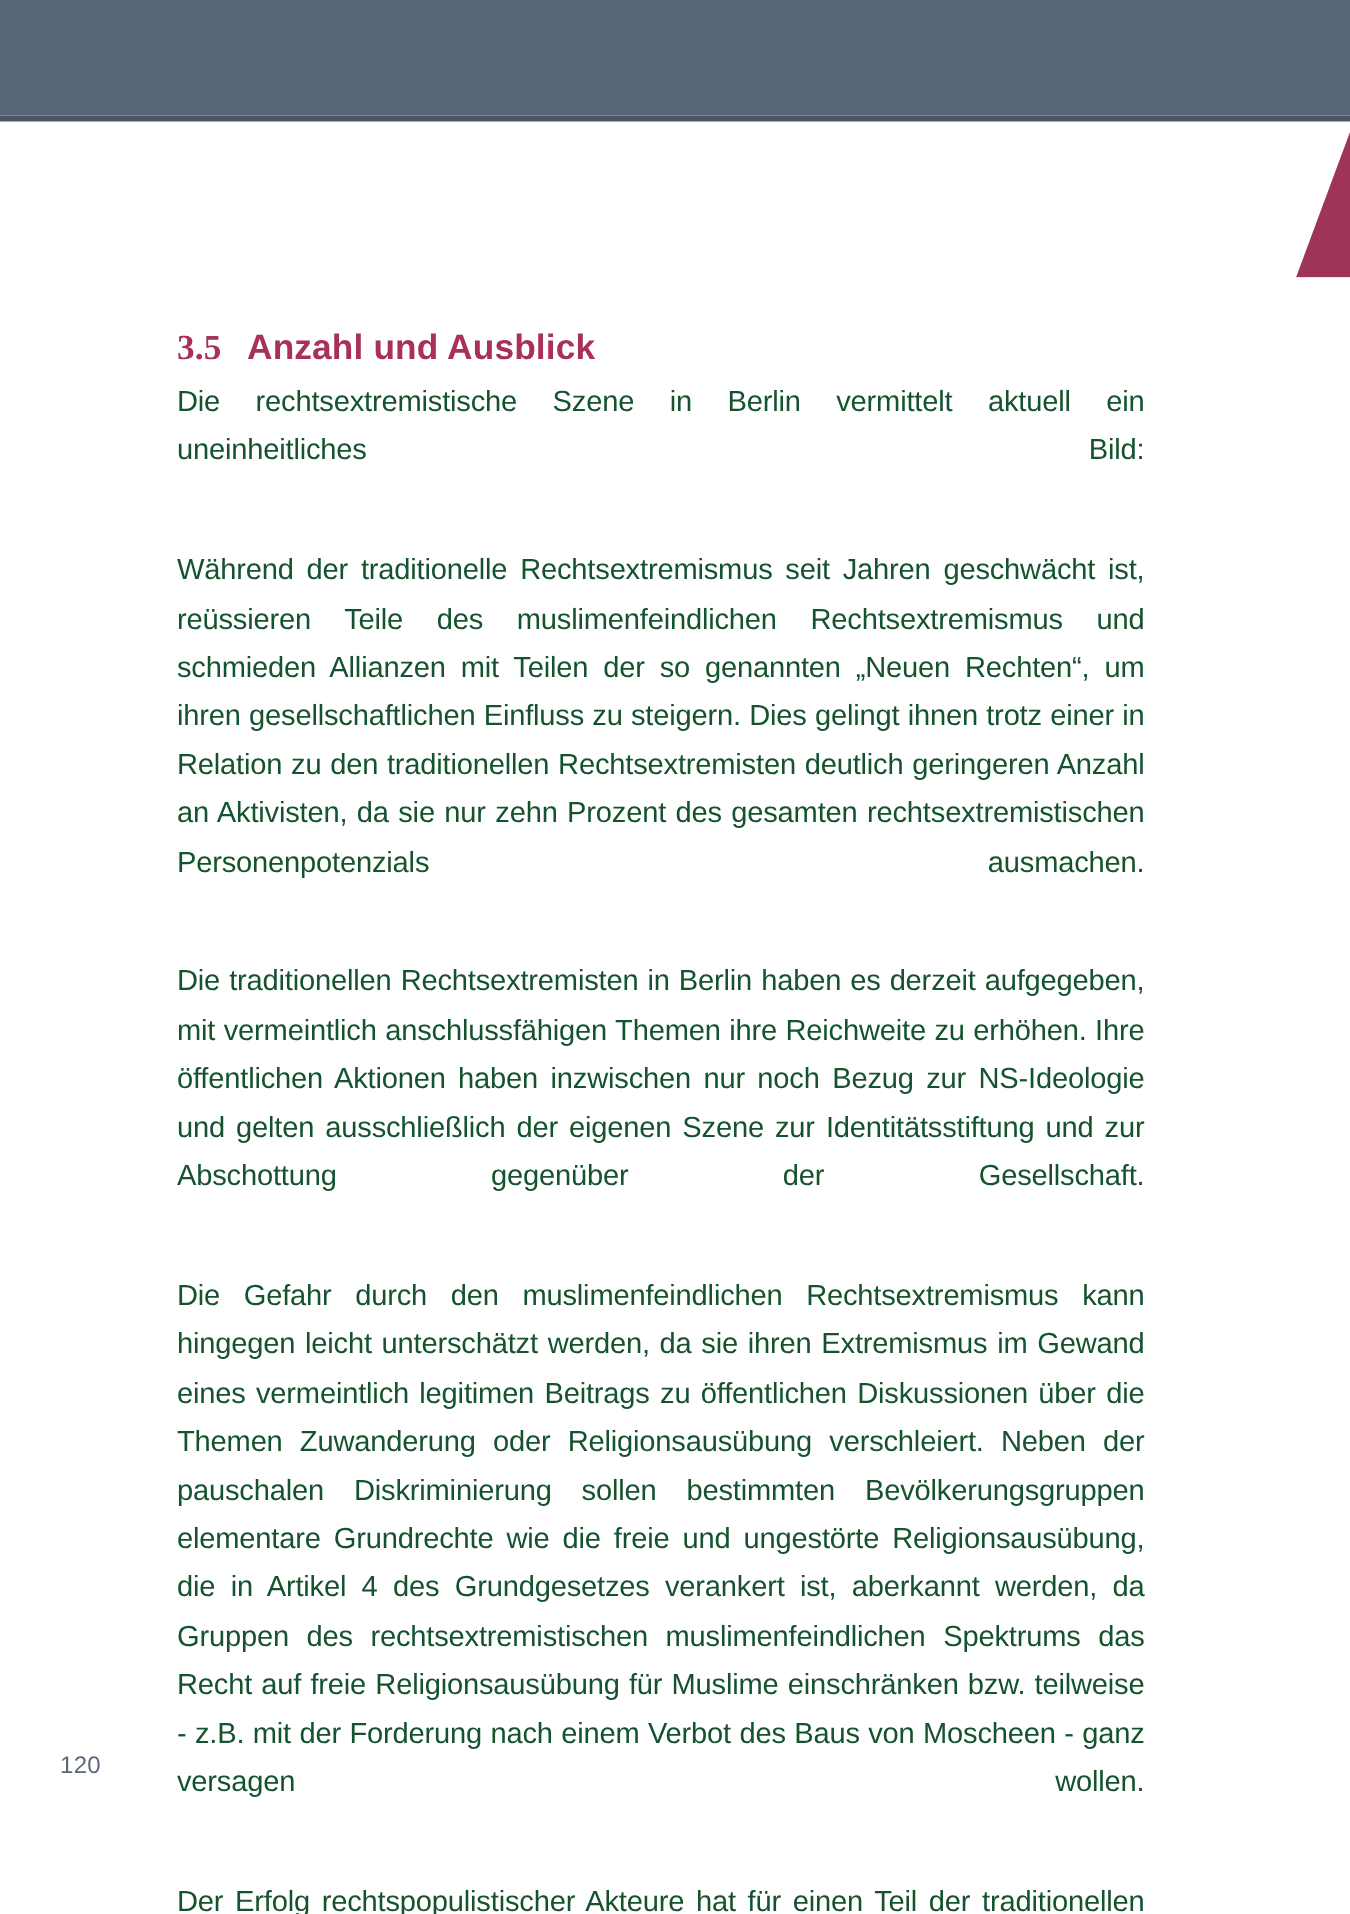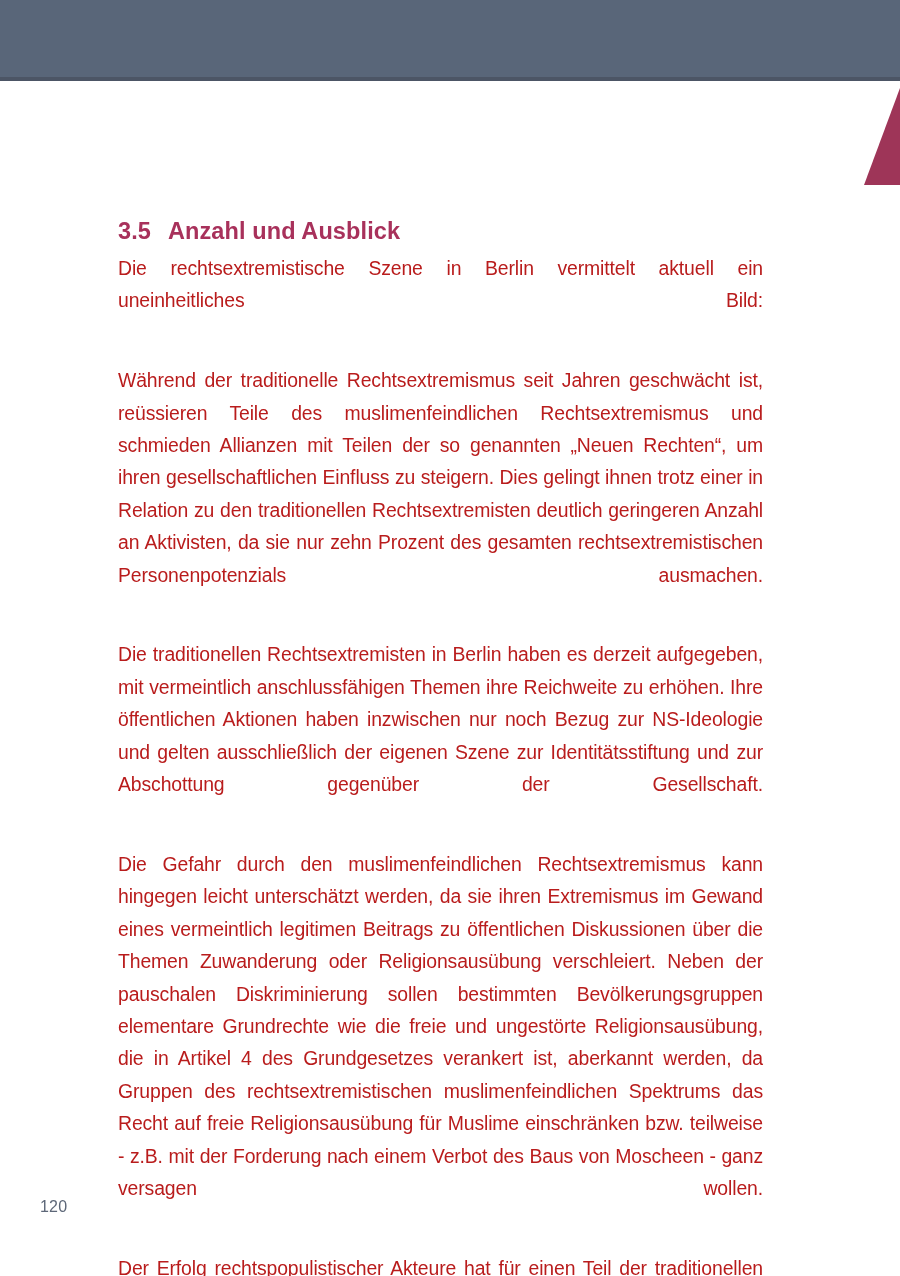--- a/index.html
+++ b/index.html
@@ -63,35 +63,36 @@
     left: 0;
     width: 645px;
     font-size: 23.5px;
     font-weight: bold;
     color: #a8315b;
     letter-spacing: 0.1px;
     white-space: nowrap;
   }
   .section-heading .num {
     margin-right: 17px;
+    font-family: Liberation Serif, serif;
   }
 
   .body-copy {
     position: absolute;
     top: 252px;
     left: 0;
     width: 645px;
   }
 
   .body-copy p {
     margin: 0 0 15px 0;
     padding: 0;
     font-size: 19.4px;
     line-height: 32.4px;
-    color: #b91c1c;
+    color: #14532d;
     text-align: justify;
     text-justify: inter-word;
     letter-spacing: -0.12px;
     word-spacing: -0.2px;
     -webkit-hyphens: none;
     hyphens: none;
   }
   
   .body-copy p:after {
     content: "";
@@ -99,21 +100,21 @@
     width: 100%;
   }
   .body-copy p.runs-on:after {
     content: none;
   }
 
   
   .folio {
     position: absolute;
     left: 40px;
-    top: 1198px;
+    top: 1169px;
     font-size: 16px;
     color: #5d6778;
     letter-spacing: 0.2px;
   }
 </style>
 </head>
 <body>
 
 <div class="top-band"></div>
 <div class="top-band-rule"></div>

